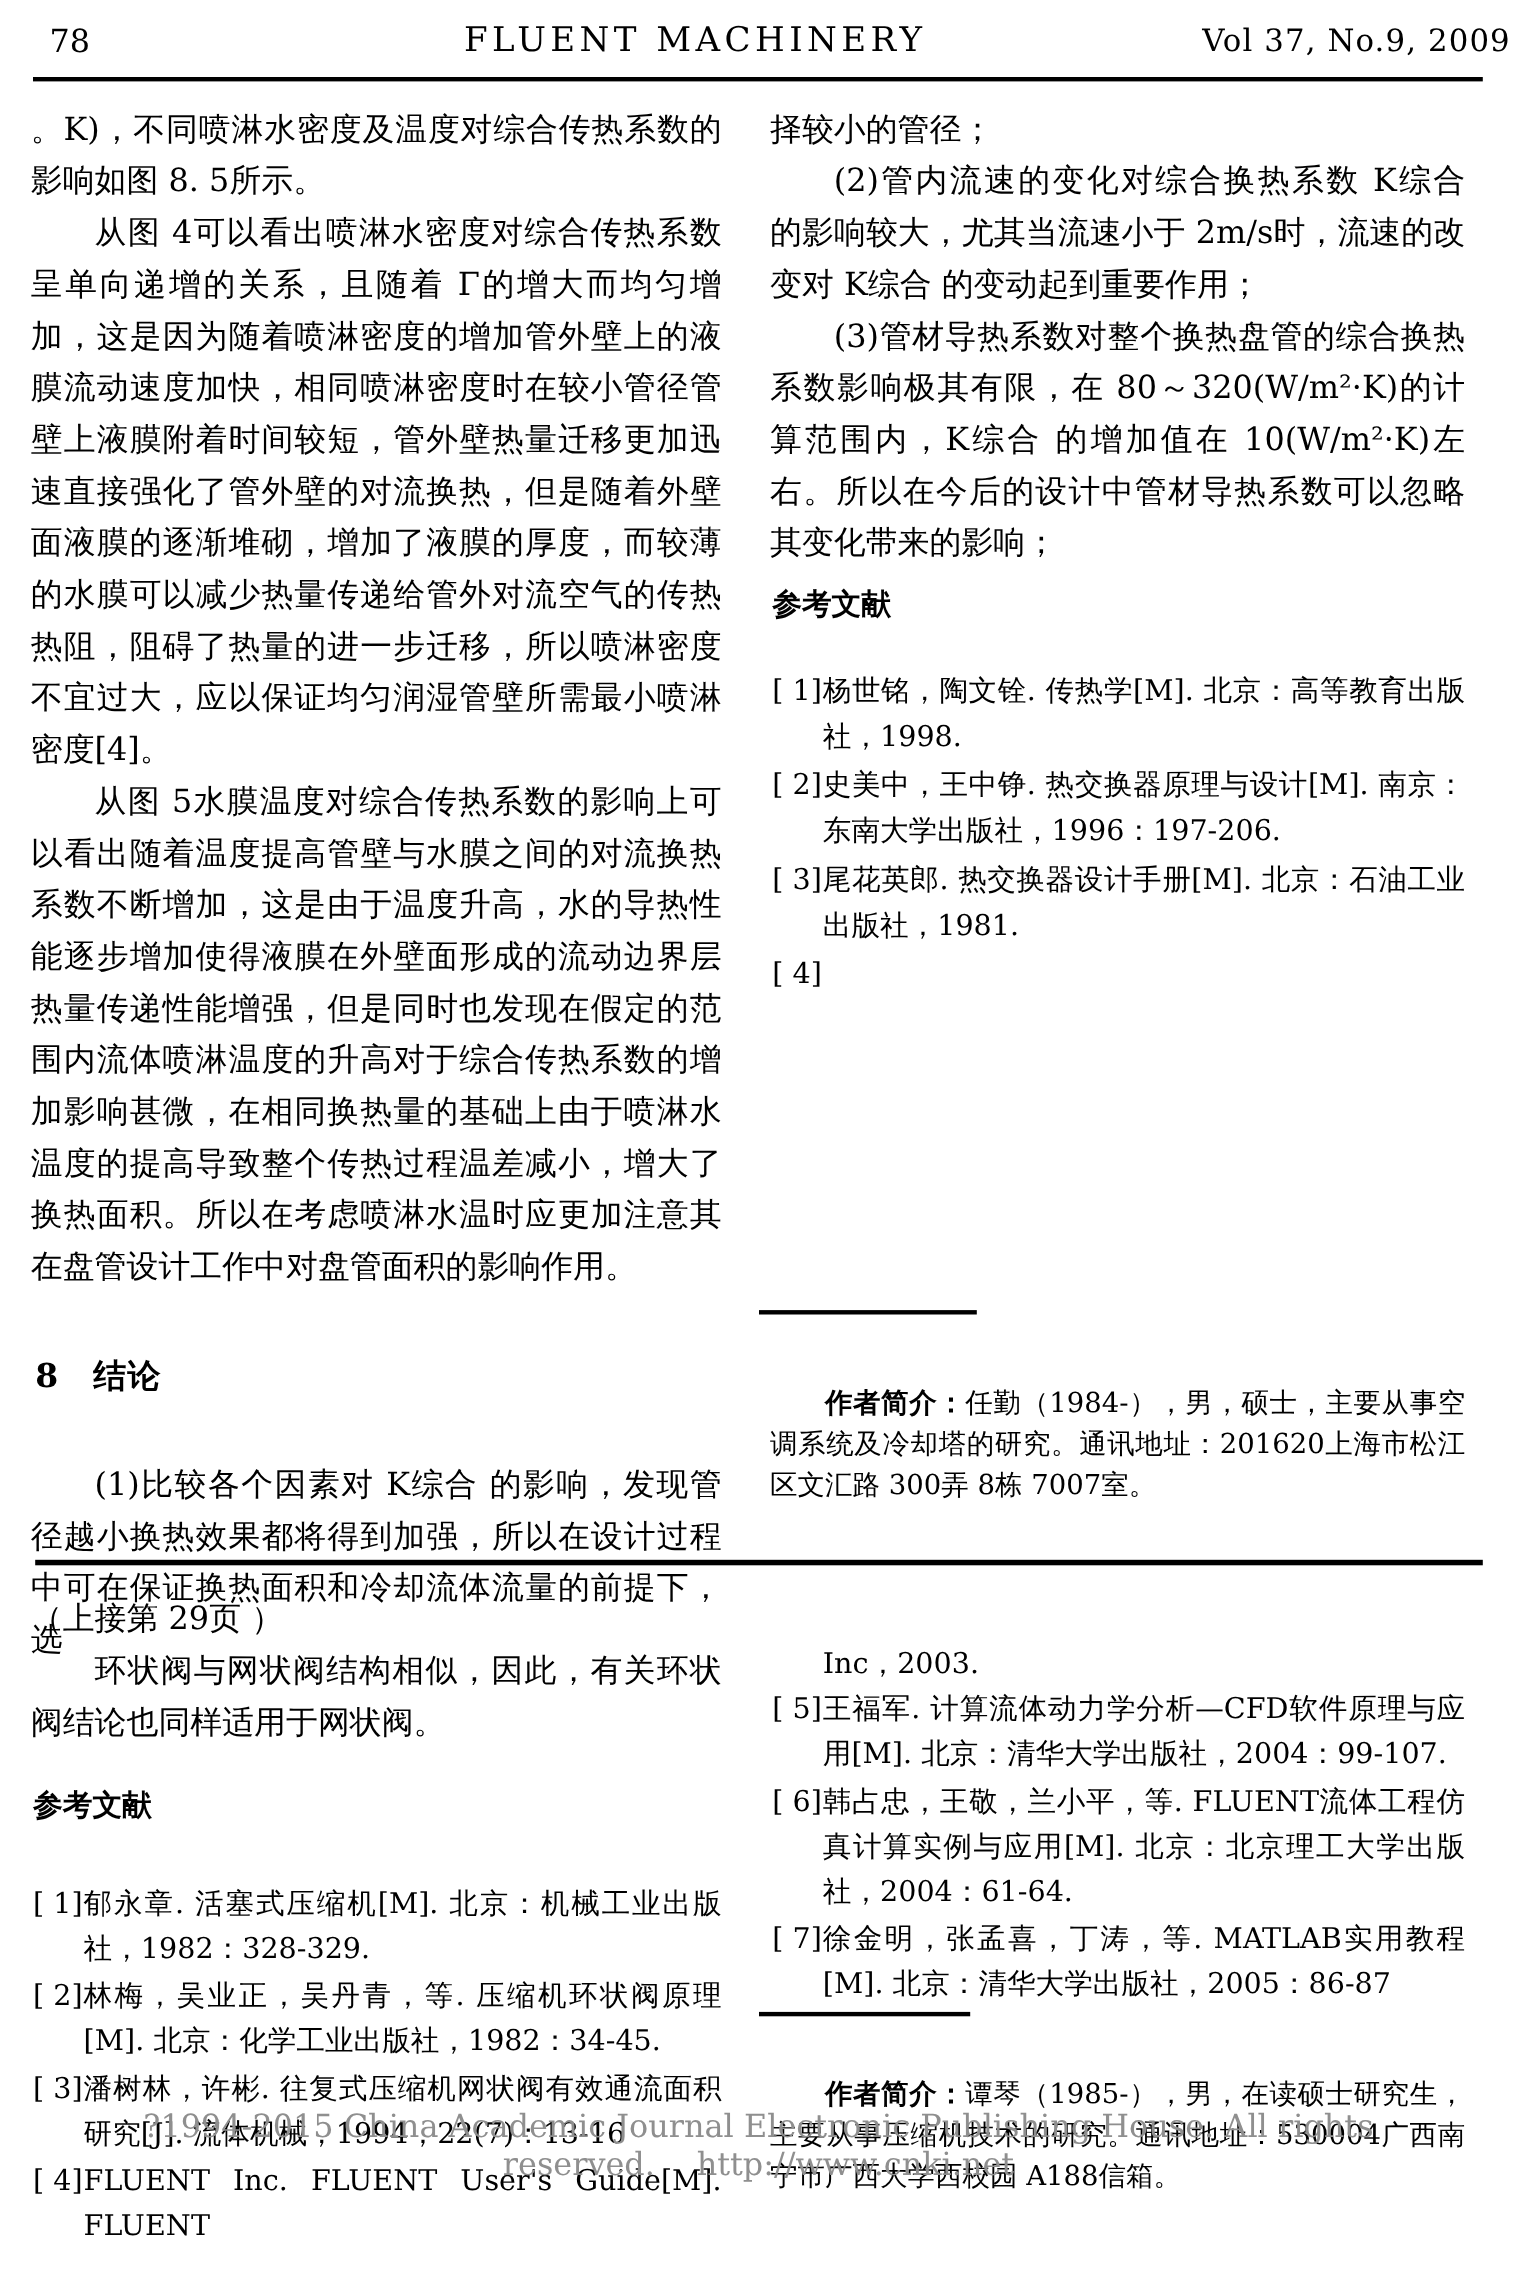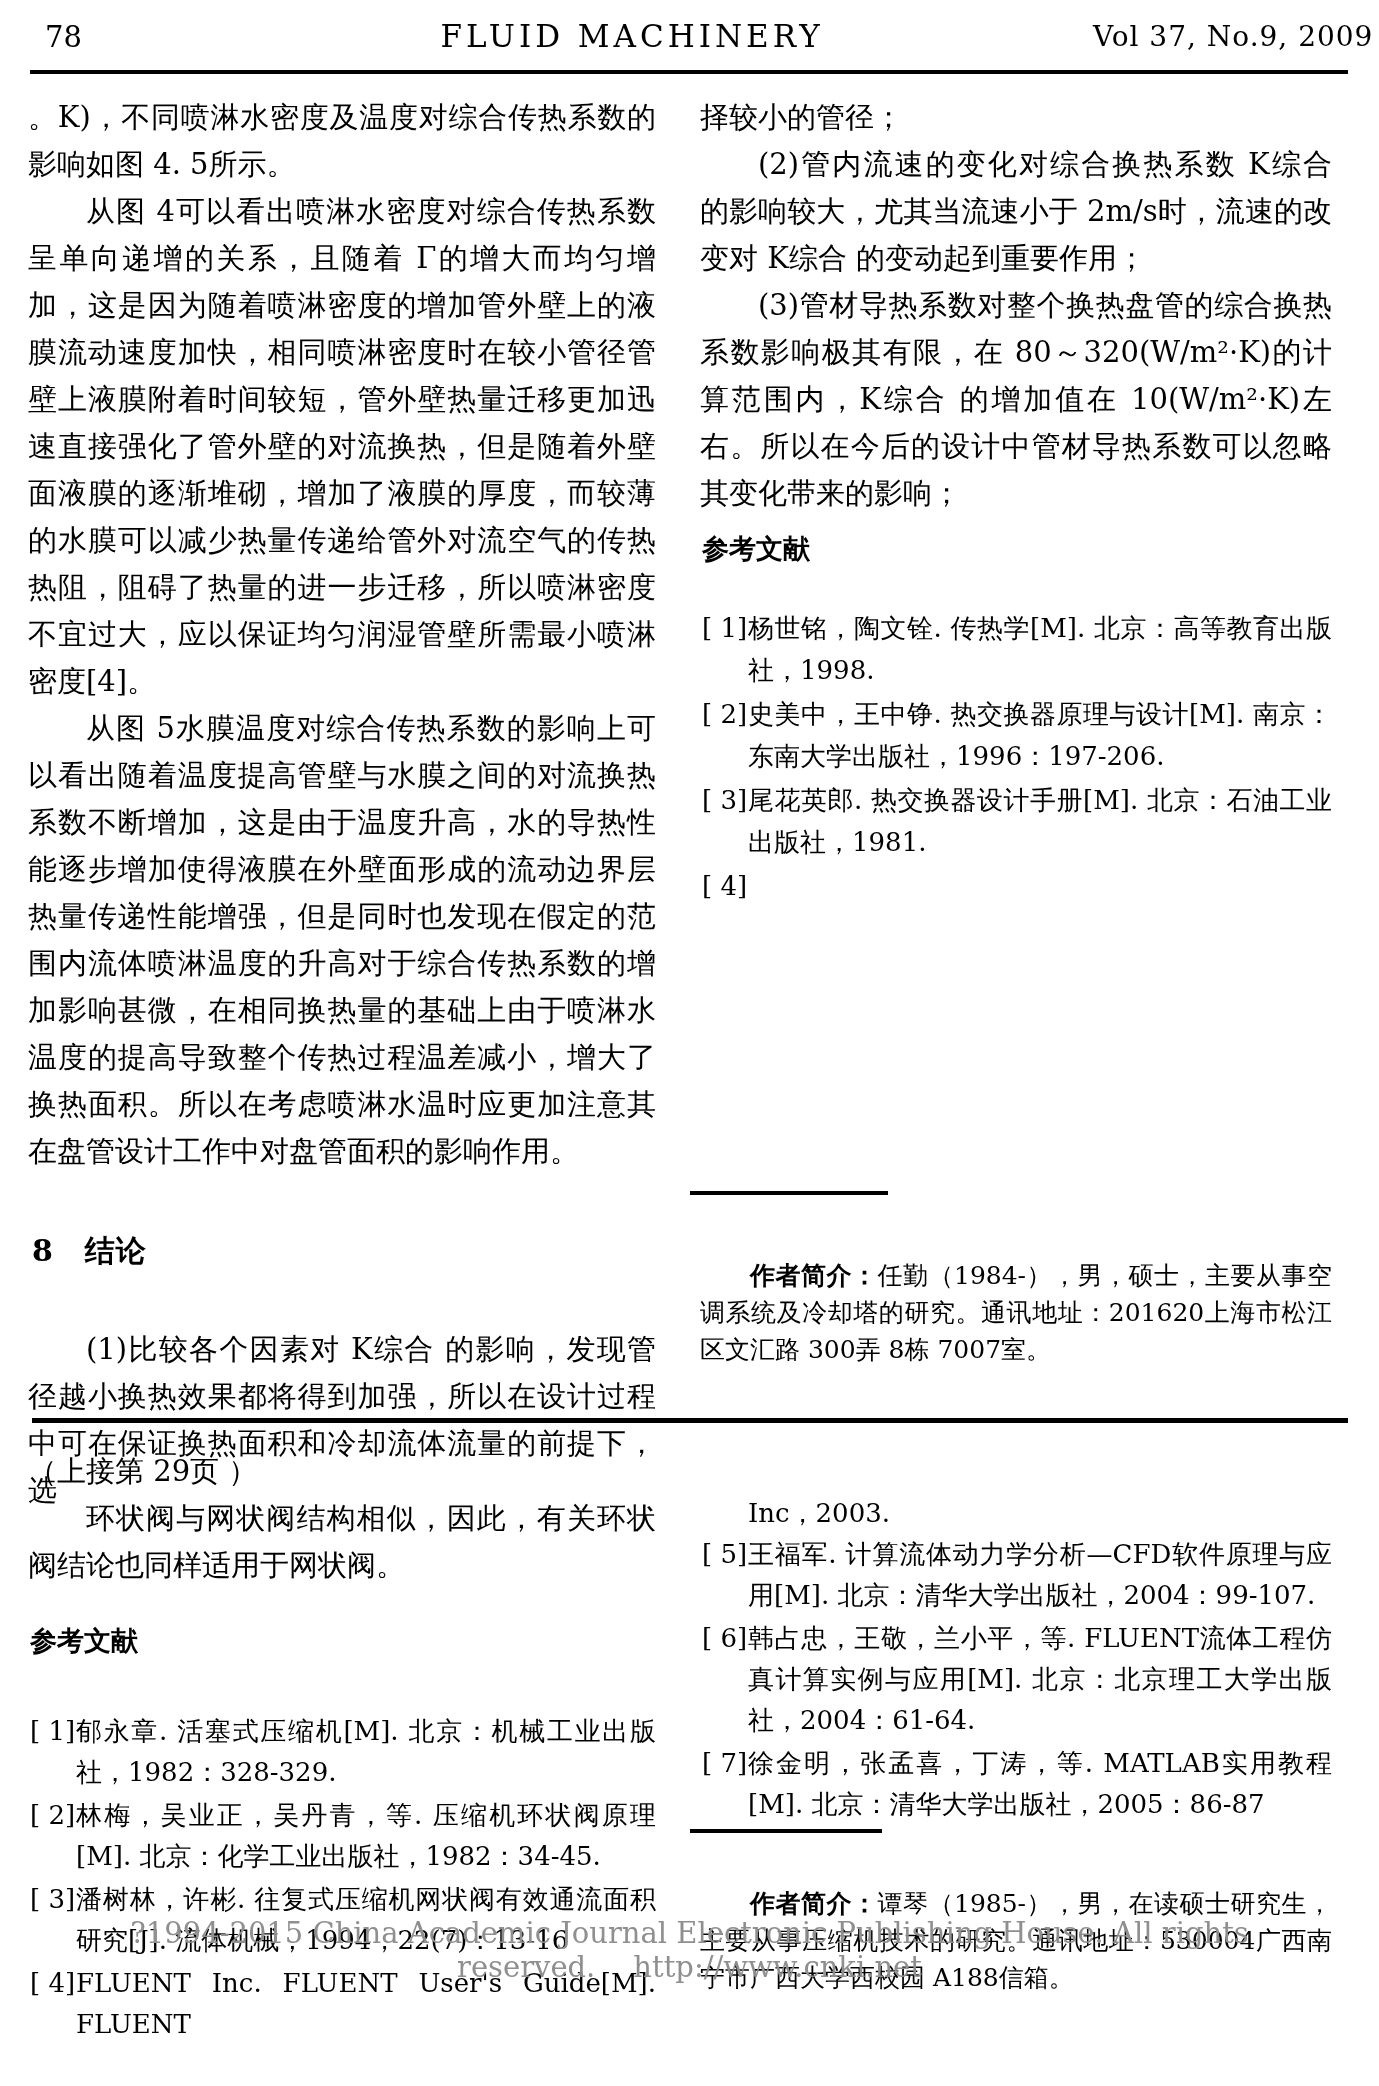--- a/index.html
+++ b/index.html
@@ -48,26 +48,26 @@
 
   .footer{position:absolute;left:0;top:1916px;width:1379px;text-align:center;color:#8f8f8f;font-size:29px;}
   .footer .url{margin-left:38px;}
 </style>
 </head>
 <body>
 
 <div id="page">
 
   <div class="hdr-pageno">78</div>
-  <div class="hdr-title">FLUID MACHINERY</div>
+  <div class="hdr-title">FLUENT MACHINERY</div>
   <div class="hdr-issue">Vol 37, No.9, 2009</div>
   <div class="hdr-rule"></div>
 
   <div class="col col-lt">
-    <p class="body">。K)，不同喷淋水密度及温度对综合传热系数的影响如图 4. 5所示。</p>
+    <p class="body">。K)，不同喷淋水密度及温度对综合传热系数的影响如图 8. 5所示。</p>
     <p class="body indent">从图 4可以看出喷淋水密度对综合传热系数呈单向递增的关系，且随着 Γ的增大而均匀增加，这是因为随着喷淋密度的增加管外壁上的液膜流动速度加快，相同喷淋密度时在较小管径管壁上液膜附着时间较短，管外壁热量迁移更加迅速直接强化了管外壁的对流换热，但是随着外壁面液膜的逐渐堆砌，增加了液膜的厚度，而较薄的水膜可以减少热量传递给管外对流空气的传热热阻，阻碍了热量的进一步迁移，所以喷淋密度不宜过大，应以保证均匀润湿管壁所需最小喷淋密度[4]。</p>
     <p class="body indent">从图 5水膜温度对综合传热系数的影响上可以看出随着温度提高管壁与水膜之间的对流换热系数不断增加，这是由于温度升高，水的导热性能逐步增加使得液膜在外壁面形成的流动边界层热量传递性能增强，但是同时也发现在假定的范围内流体喷淋温度的升高对于综合传热系数的增加影响甚微，在相同换热量的基础上由于喷淋水温度的提高导致整个传热过程温差减小，增大了换热面积。所以在考虑喷淋水温时应更加注意其在盘管设计工作中对盘管面积的影响作用。</p>
     <h2 class="h-conclusion">8　结论</h2>
     <p class="body indent">(1)比较各个因素对 K综合 的影响，发现管径越小换热效果都将得到加强，所以在设计过程中可在保证换热面积和冷却流体流量的前提下，选</p>
   </div>
 
   <div class="col col-rt">
     <p class="body">择较小的管径；</p>
     <p class="body indent">(2)管内流速的变化对综合换热系数 K综合 的影响较大，尤其当流速小于 2m/s时，流速的改变对 K综合 的变动起到重要作用；</p>
     <p class="body indent">(3)管材导热系数对整个换热盘管的综合换热系数影响极其有限，在 80～320(W/m²·K)的计算范围内，K综合 的增加值在 10(W/m²·K)左右。所以在今后的设计中管材导热系数可以忽略其变化带来的影响；</p>

